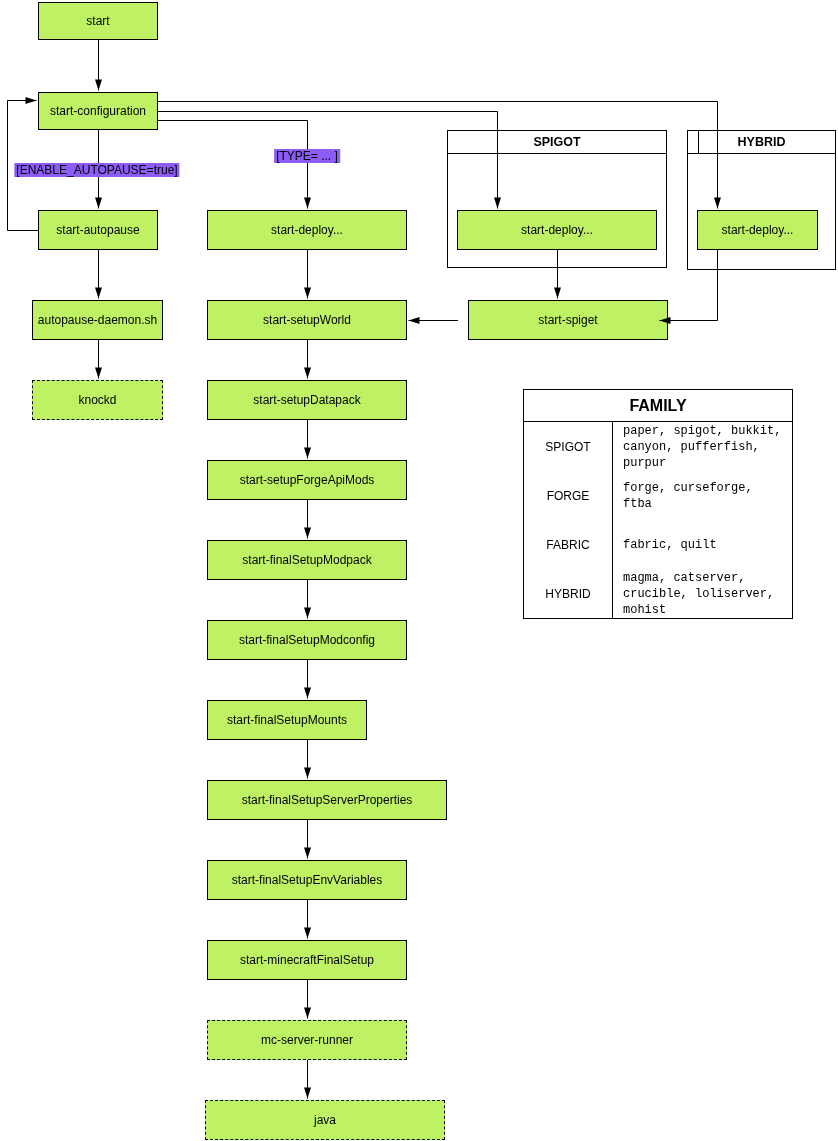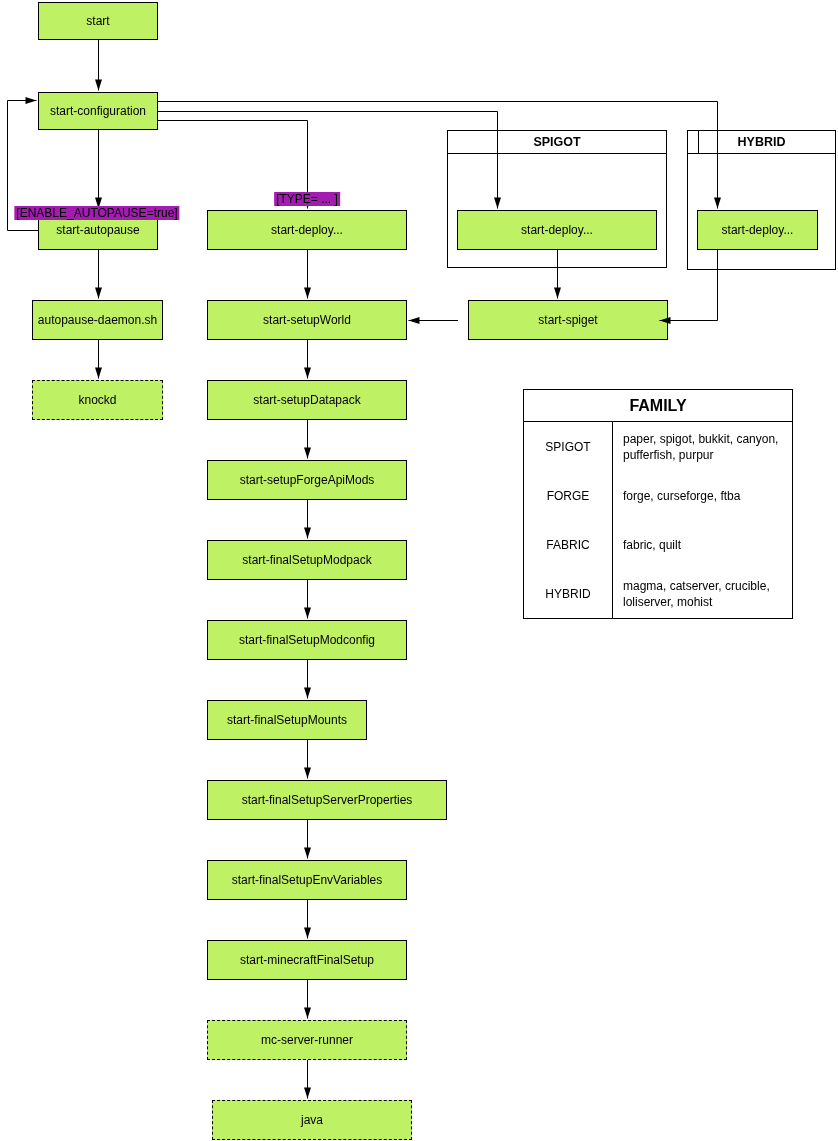--- a/index.html
+++ b/index.html
@@ -20,41 +20,41 @@
     position:relative;height:22px;border-bottom:1px solid #000;
     display:flex;align-items:center;justify-content:center;
     font-weight:bold;font-size:12.5px;
   }
   .header-stub{
     position:absolute;left:0;top:0;bottom:0;width:10px;border-right:1px solid #000;
   }
   .connectors{position:absolute;left:0;top:0;pointer-events:none;}
   .connectors path{stroke:#000;stroke-width:1;fill:none;}
   .edge-label{
-    position:absolute;transform:translate(-50%,-50%);background:#a21caf;
-    font-size:12px;white-space:nowrap;padding:0 2px;z-index:5;margin-top:43px;
+    position:absolute;transform:translate(-50%,-50%);background:#8b5cf6;
+    font-size:12px;white-space:nowrap;padding:0 2px;z-index:5;
   }
   .family-table{
     position:absolute;left:523px;top:389px;width:270px;height:230px;
     box-sizing:border-box;border:1px solid #000;background:#fff;
     display:flex;flex-direction:column;
   }
   .ft-header{
     flex:0 0 31px;border-bottom:1px solid #000;display:flex;
     align-items:center;justify-content:center;font-weight:bold;font-size:16px;
   }
   .ft-body{flex:1;display:flex;flex-direction:column;}
   .ft-row{flex:1;display:flex;}
   .ft-family{
     flex:0 0 89px;box-sizing:border-box;border-right:1px solid #000;
     display:flex;align-items:center;justify-content:center;font-size:12px;
   }
   .ft-types{
     flex:1;display:flex;align-items:center;font-size:12px;
-    padding:0 4px 0 10px;line-height:16px;white-space:normal;
+    padding:0 4px 0 10px;line-height:16px;white-space:normal;font-family:Liberation Mono, monospace;
   }
 </style>
 </head>
 <body>
 
 <div class="canvas">
 
   <div class="container" style="left:447px;top:130px;width:220px;height:138px">
     <div class="container-header">
       <span>SPIGOT</span>
@@ -78,21 +78,21 @@
   <div class="node" style="left:207px;top:300px;width:200px;height:40px">start-setupWorld</div>
   <div class="node" style="left:207px;top:380px;width:200px;height:40px">start-setupDatapack</div>
   <div class="node" style="left:207px;top:460px;width:200px;height:40px">start-setupForgeApiMods</div>
   <div class="node" style="left:207px;top:540px;width:200px;height:40px">start-finalSetupModpack</div>
   <div class="node" style="left:207px;top:620px;width:200px;height:40px">start-finalSetupModconfig</div>
   <div class="node" style="left:207px;top:700px;width:160px;height:40px">start-finalSetupMounts</div>
   <div class="node" style="left:207px;top:780px;width:240px;height:40px">start-finalSetupServerProperties</div>
   <div class="node" style="left:207px;top:860px;width:200px;height:40px">start-finalSetupEnvVariables</div>
   <div class="node" style="left:207px;top:940px;width:200px;height:40px">start-minecraftFinalSetup</div>
   <div class="node dashed" style="left:207px;top:1020px;width:200px;height:40px">mc-server-runner</div>
-  <div class="node dashed" style="left:212px;top:1100px;width:200px;height:40px">java</div>
+  <div class="node dashed" style="left:205px;top:1100px;width:240px;height:40px">java</div>
 
   <div class="node" style="left:457px;top:210px;width:200px;height:40px">start-deploy...</div>
   <div class="node" style="left:697px;top:210px;width:121px;height:40px">start-deploy...</div>
   <div class="node" style="left:468px;top:300px;width:200px;height:40px">start-spiget</div>
 
   <svg class="connectors" width="838" height="1141" viewBox="0 0 838 1141">
     <defs>
       <marker id="arw" markerUnits="userSpaceOnUse" markerWidth="13" markerHeight="10" refX="11.5" refY="4" orient="auto">
         <path d="M0.5,0.5 L11.5,4 L0.5,7.5 Z" style="fill:#000;stroke:none"></path>
       </marker>

